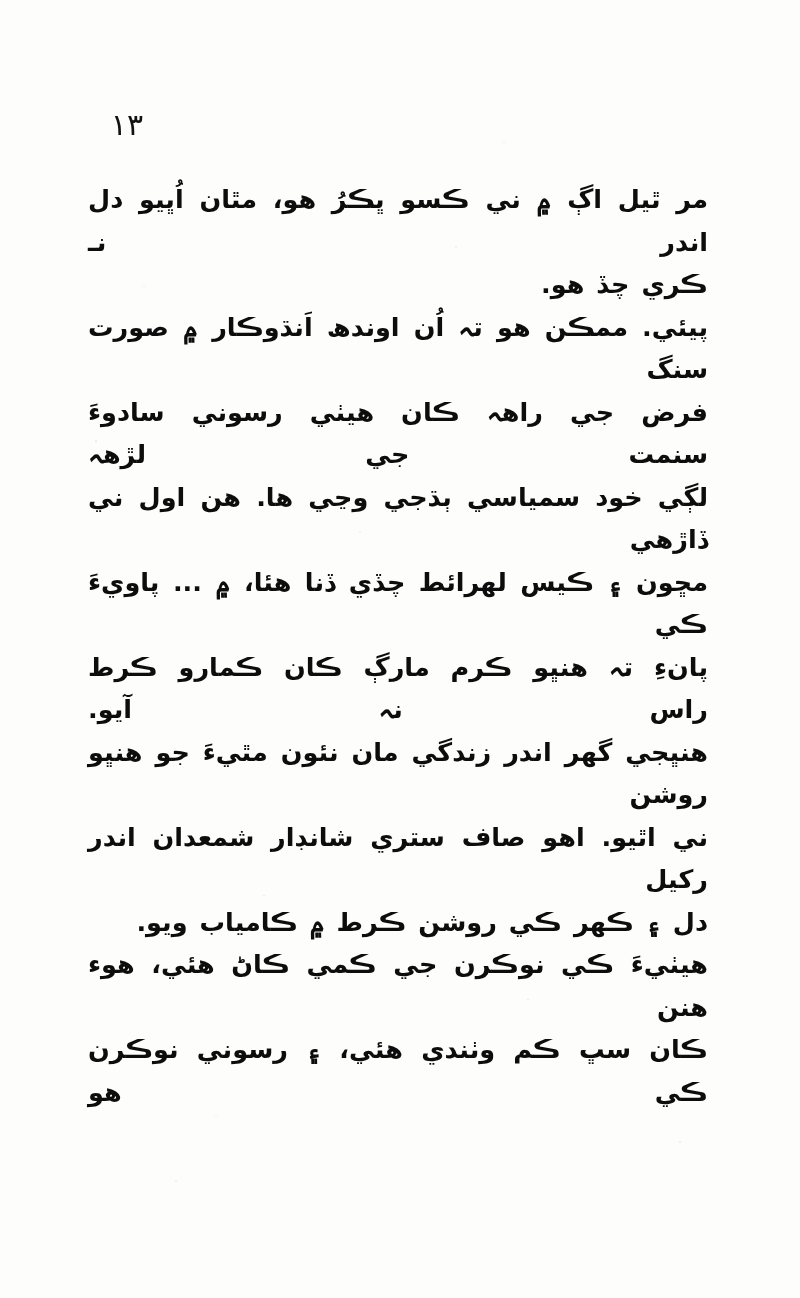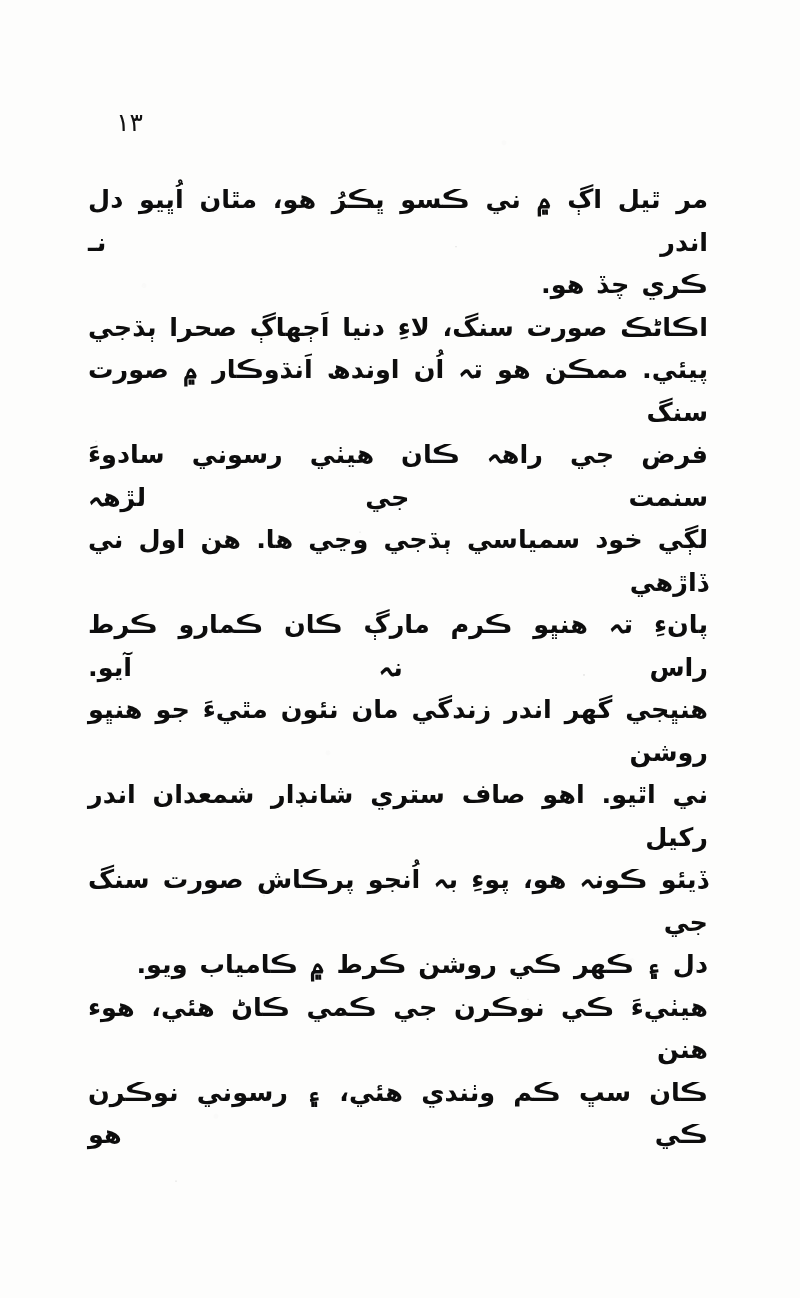--- a/index.html
+++ b/index.html
@@ -25,21 +25,21 @@
       radial-gradient(circle at 27% 86%, rgba(0,0,0,0.012) 0 2px, rgba(0,0,0,0) 3px),
       radial-gradient(circle at 88% 41%, rgba(0,0,0,0.009) 0 2px, rgba(0,0,0,0) 3px);
   }
 
   
   .folio {
     position: absolute;
     top: 110px;
     right: 657px;
     font-family: "DejaVu Sans", sans-serif;
-    font-size: 25px;
+    font-size: 30px;
     line-height: 1;
     color: #121212;
     letter-spacing: 0.5px;
     direction: rtl;
     white-space: nowrap;
   }
 
   
   .textblock {
     position: absolute;
@@ -105,28 +105,27 @@
   <div class="folio">١٣</div>
 
   <div class="textblock">
 
     <p class="para">
       <span class="jline">مر ٿيل اڳ ۾ ني ڪسو ڀڪرُ هو، مٿان اُڀيو دل اندر نـ</span>
       <span class="last-line">ڪري چڏ هو.</span>
     </p>
 
     <p class="para">
-      <span class="jline">اڪاڻڪ صورت سنگ، لاءِ دنيا اَڄهاڳ صحرا ٻڌجي</span>
       <span class="jline">پيئي. ممڪن هو تہ اُن اوندھ اَنڌوڪار ۾ صورت سنگ</span>
       <span class="jline">فرض جي راهہ ڪان هيٺي رسوني سادوءَ سنمت جي لڙھہ</span>
       <span class="jline">لڳي خود سمياسي ٻڌجي وڃي ها. هن اول ني ڏاڙهي</span>
+      <span class="jline">مڇون ۽ ڪيس لهرائط چڏي ڏنا هئا، ۾ ... پاويءَ ڪي</span>
       <span class="jline">پانءِ تہ هنڀو ڪرم مارڳ ڪان ڪمارو ڪرط راس نہ آيو.</span>
       <span class="jline">هنڀجي گهر اندر زندگي مان نئون مٿيءَ جو هنڀو روشن</span>
       <span class="jline">ني اٿيو. اهو صاف ستري شانڊار شمعدان اندر رکيل</span>
-      <span class="jline">ڏيئو ڪونہ هو، پوءِ بہ اُنجو پرڪاش صورت سنگ جي</span>
       <span class="last-line">دل ۽ ڪهر ڪي روشن ڪرط ۾ ڪامياب ويو.</span>
     </p>
 
     <p class="para">
       <span class="jline">هيٺيءَ ڪي نوڪرن جي ڪمي ڪاڻ هئي، هوء هنن</span>
       <span class="jline">ڪان سڀ ڪم وٺندي هئي، ۽ رسوني نوڪرن ڪي هو</span>
 
     </p>
 
   </div>

